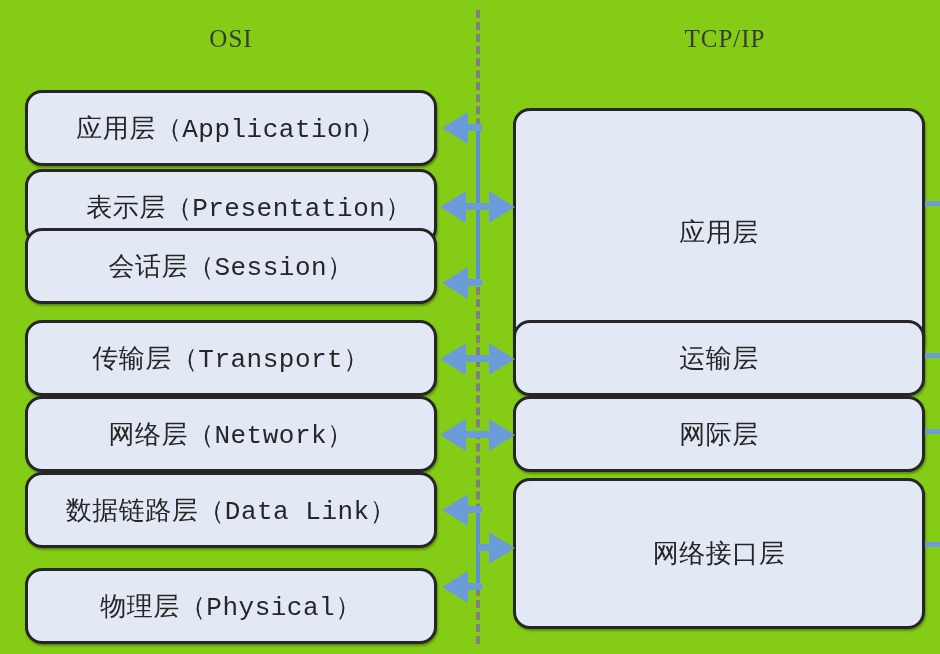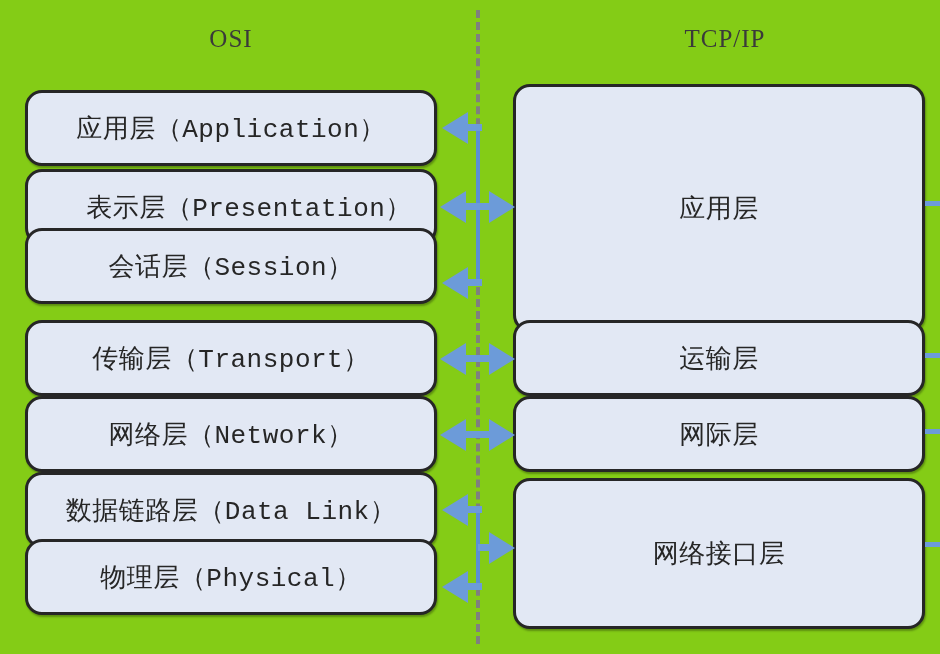--- a/index.html
+++ b/index.html
@@ -116,25 +116,25 @@
   </div>
   <div class="layer-box osi-box" style="top:320px; height:76px;">
     <span class="layer-label">传输层（Transport）</span>
   </div>
   <div class="layer-box osi-box" style="top:396px; height:76px;">
     <span class="layer-label">网络层（Network）</span>
   </div>
   <div class="layer-box osi-box" style="top:472px; height:76px;">
     <span class="layer-label">数据链路层（Data Link）</span>
   </div>
-  <div class="layer-box osi-box" style="top:539px; height:76px;">
+  <div class="layer-box osi-box" style="top:568px; height:76px;">
     <span class="layer-label">物理层（Physical）</span>
   </div>
 
-  <div class="layer-box tcp-box" style="top:84px;  height:248px;">
+  <div class="layer-box tcp-box" style="top:108px;  height:248px;">
     <span class="layer-label">应用层</span>
   </div>
   <div class="layer-box tcp-box" style="top:320px; height:76px;">
     <span class="layer-label">运输层</span>
   </div>
   <div class="layer-box tcp-box" style="top:396px; height:76px;">
     <span class="layer-label">网际层</span>
   </div>
   <div class="layer-box tcp-box" style="top:478px; height:151px;">
     <span class="layer-label">网络接口层</span>

